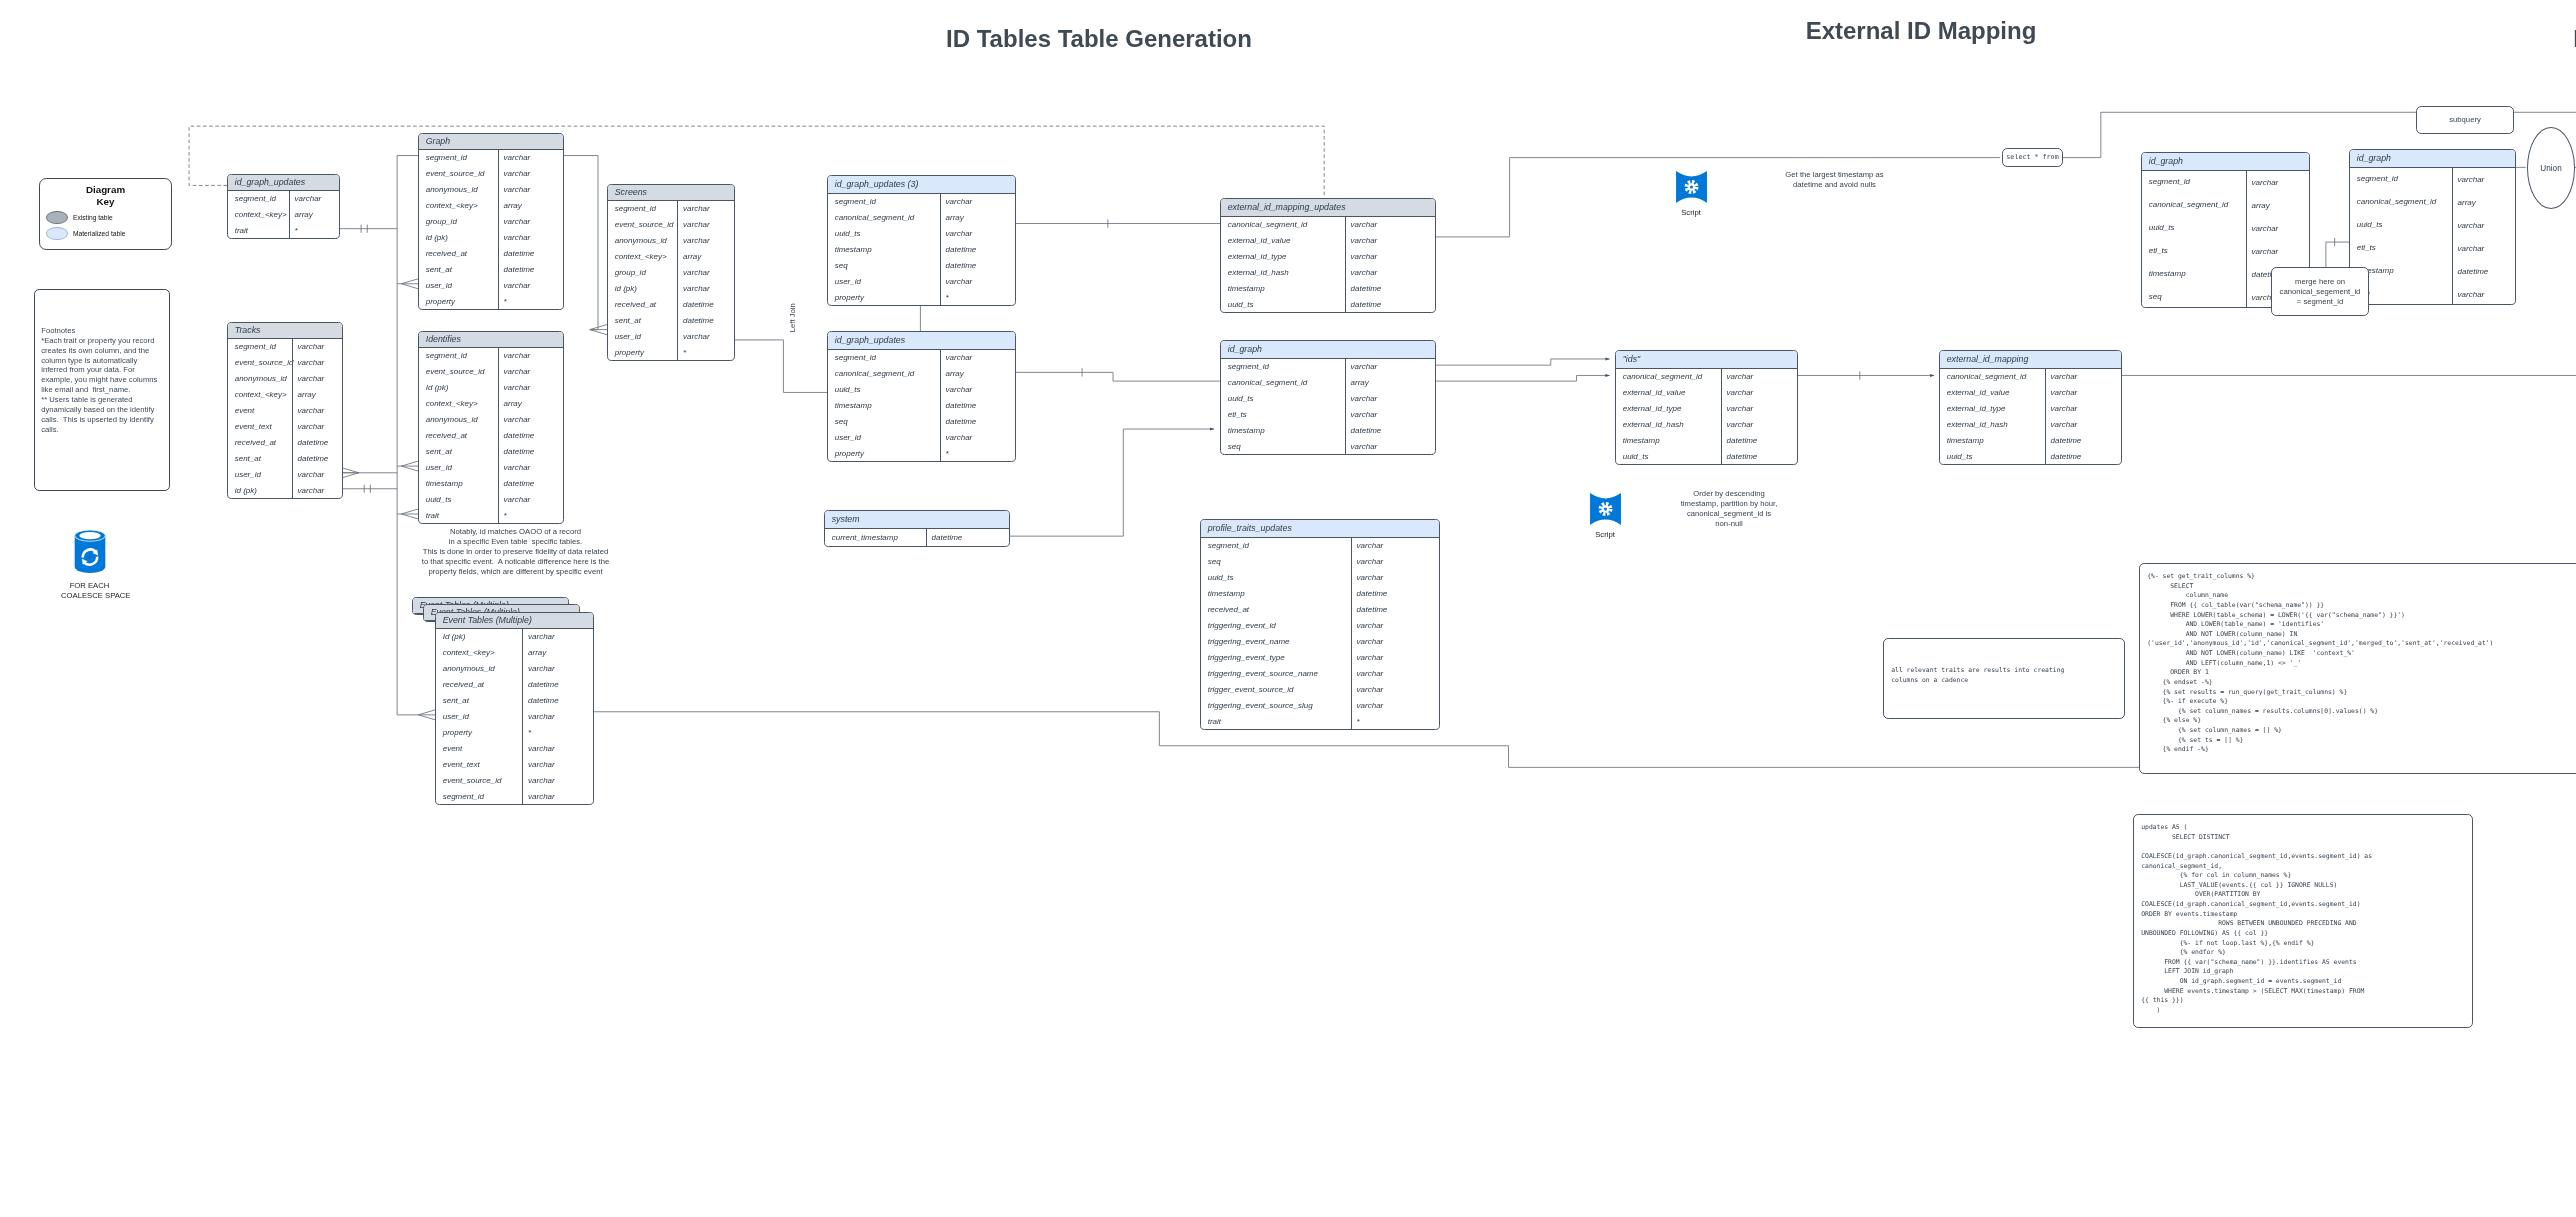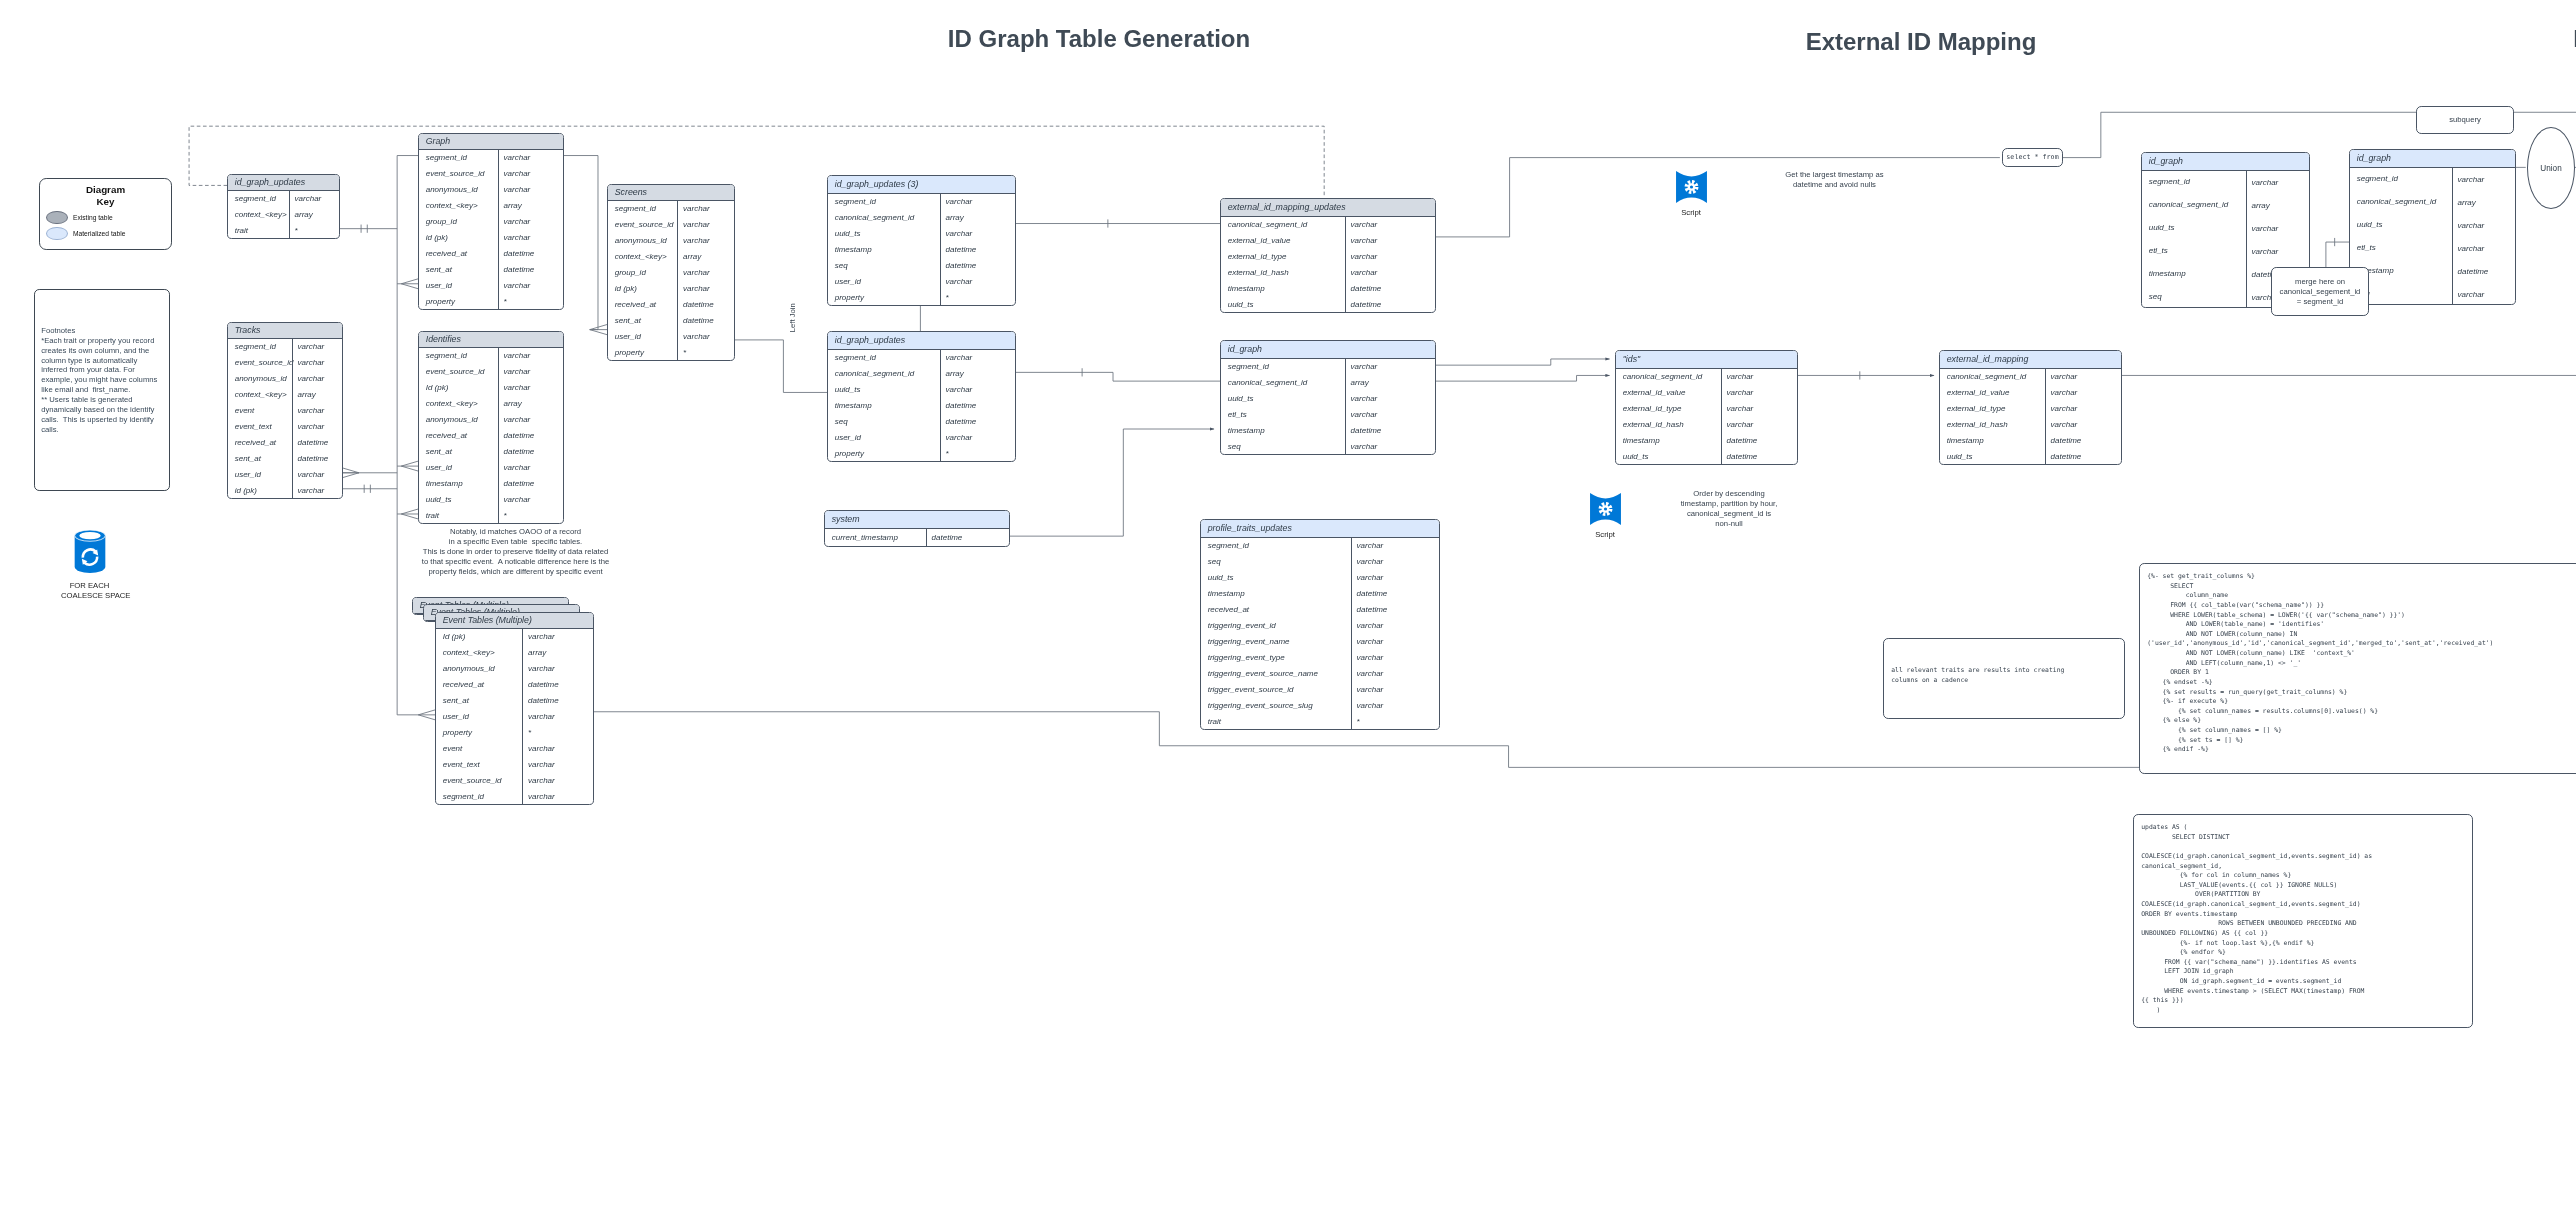--- a/index.html
+++ b/index.html
@@ -101,22 +101,22 @@
         <path d="M 5096 1325 H 5592 V 990 H 5653" fill="none" stroke="#6e7680" stroke-width="1.7"></path>
         <path d="M 1150 1382 H 2250 V 1448 H 2928 V 1490 H 5628 V 1373 H 5653" fill="none" stroke="#6e7680" stroke-width="1.7"></path>
         <path d="M 5970 692 V 722 H 6122" fill="none" stroke="#6e7680" stroke-width="1.7" marker-end="url(#arr)"></path>
         <path d="M 6040 1012 H 6088 V 927 H 6128" fill="none" stroke="#6e7680" stroke-width="1.7"></path>
         <path d="M 6100 919 V 935" fill="none" stroke="#6e7680" stroke-width="1.7"></path>
         <path d="M 6070 1160 V 1078 H 6101" fill="none" stroke="#6e7680" stroke-width="1.7"></path>
         <path d="M 6101 1078 L 6135 1068 M 6101 1078 L 6135 1078 M 6101 1078 L 6135 1088" fill="none" stroke="#6e7680" stroke-width="1.7"></path>
       </g>
   </svg>
 
-  <div class="sec-title" style="left:1099px;top:25px;">ID Graph Table Generation</div>
-  <div class="sec-title" style="left:1921px;top:28px;">External ID Mapping</div>
+  <div class="sec-title" style="left:1099px;top:25px;">ID Tables Table Generation</div>
+  <div class="sec-title" style="left:1921px;top:17px;">External ID Mapping</div>
   <div class="sec-title" style="left:2646px;top:25px;">Profile Traits</div>
 
   <div id="legend" class="panel">
     <div class="ttl" style="white-space:pre-line">Diagram
 Key</div>
     <div id="legend-items">
         <div class="leg-item">
           <div class="sw gray"></div>
           <span>Existing table</span>
         </div>

